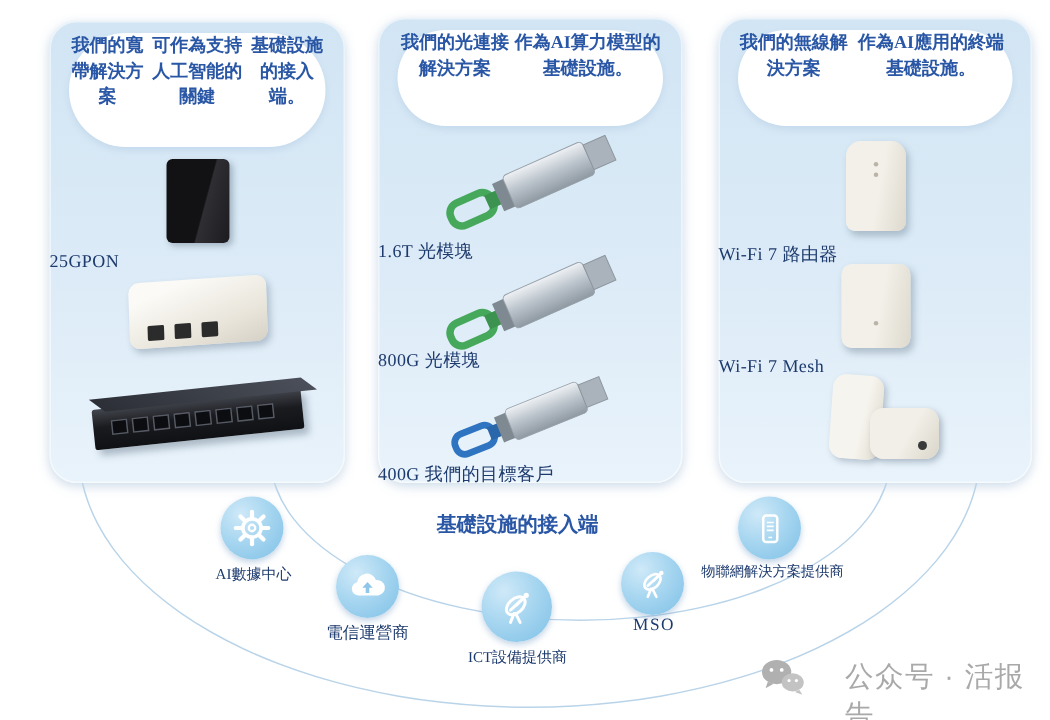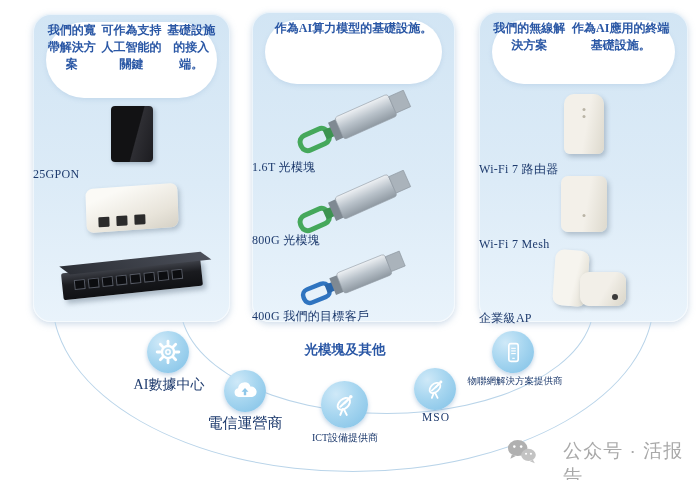--- a/index.html
+++ b/index.html
@@ -135,20 +135,21 @@
             <i></i>
             <i></i>
             <i></i>
           </span>
       </div>
     </div>
   </div>
 
   <div class="card" id="card-optical">
     <div class="bubble">
+      <div>我們的光連接解決方案</div>
       <div>作為AI算力模型的基礎設施。</div>
     </div>
 
     <div class="pwrap" style="top:78px;">
       <svg width="160" height="64" viewBox="0 0 160 64">
         <defs>
           <linearGradient id="mg1" x1="0" y1="0" x2="0" y2="1">
             <stop offset="0" stop-color="#eef1f4"></stop>
               <stop offset=".5" stop-color="#b9c2ca"></stop>
               <stop offset="1" stop-color="#8f99a2"></stop>
@@ -230,55 +231,54 @@
       </div>
     </div>
     <div class="plabel" style="top:225px;">Wi-Fi 7 Mesh</div>
 
     <div style="position:absolute;top:238px;left:50%;width:104px;height:58px;transform:translateX(-50%);">
       <div class="ap-panel"></div>
       <div class="ap-unit">
           <i></i>
         </div>
     </div>
-    <div class="plabel" style="top:298px;">企業級AP</div>
   </div>
 
   <div id="arc-clip">
     <div class="arc" id="arc-outer"></div>
     <div class="arc" id="arc-inner"></div>
   </div>
 
-  <div id="tc-title">光模塊及其他</div>
+  <div id="tc-title">基礎設施的接入端</div>
 
   <div class="cust-icon" style="left:147px;top:331px;width:42px;height:42px;">
     <svg width="26" height="26" viewBox="0 0 24 24">
       <g stroke="#ffffff" stroke-width="2.6" stroke-linecap="round">
         <line x1="19" y1="12" x2="22" y2="12"></line>
           <line x1="5" y1="12" x2="2" y2="12"></line>
         <line x1="12" y1="5" x2="12" y2="2"></line>
           <line x1="12" y1="19" x2="12" y2="22"></line>
         <line x1="16.9" y1="7.1" x2="19.1" y2="4.9"></line>
           <line x1="7.1" y1="16.9" x2="4.9" y2="19.1"></line>
         <line x1="16.9" y1="16.9" x2="19.1" y2="19.1"></line>
           <line x1="7.1" y1="7.1" x2="4.9" y2="4.9"></line>
       </g>
       <circle cx="12" cy="12" r="5.6" fill="none" stroke="#ffffff" stroke-width="2.2"></circle>
       <circle cx="12" cy="12" r="2" fill="none" stroke="#ffffff" stroke-width="1.4"></circle>
     </svg>
   </div>
-  <div class="clabel" style="left:112px;top:376px;width:114px;font-size:14px;">AI數據中心</div>
+  <div class="clabel" style="left:112px;top:376px;width:114px;font-size:10px;">AI數據中心</div>
 
   <div class="cust-icon" style="left:224px;top:370px;width:42px;height:42px;">
     <svg width="26" height="26" viewBox="0 0 24 24">
       <path d="M18.6 17.5H6.2a4.1 4.1 0 0 1-.6-8.1A6 6 0 0 1 17.2 8a4.8 4.8 0 0 1 1.4 9.5z" fill="#ffffff"></path>
       <polygon points="12,9.2 15.2,12.8 13.1,12.8 13.1,16 10.9,16 10.9,12.8 8.8,12.8" fill="#8ec7e9"></polygon>
     </svg>
   </div>
-  <div class="clabel" style="left:199px;top:414px;width:92px;font-size:15px;">電信運營商</div>
+  <div class="clabel" style="left:199px;top:414px;width:92px;font-size:11px;">電信運營商</div>
 
   <div class="cust-icon" style="left:321px;top:381px;width:47px;height:47px;">
     <svg width="28" height="28" viewBox="0 0 24 24">
       <g stroke="#ffffff" fill="none" stroke-width="1.7" stroke-linecap="round">
         <ellipse cx="11" cy="11" rx="6.2" ry="4" transform="rotate(-42 11 11)"></ellipse>
         <line x1="8" y1="13.5" x2="14.5" y2="7.5"></line>
         <line x1="11.5" y1="10.5" x2="16.5" y2="5.5"></line>
         <line x1="10" y1="15.5" x2="8" y2="20.5"></line>
         <line x1="11" y1="15.5" x2="13.5" y2="20.5"></line>
       </g>

